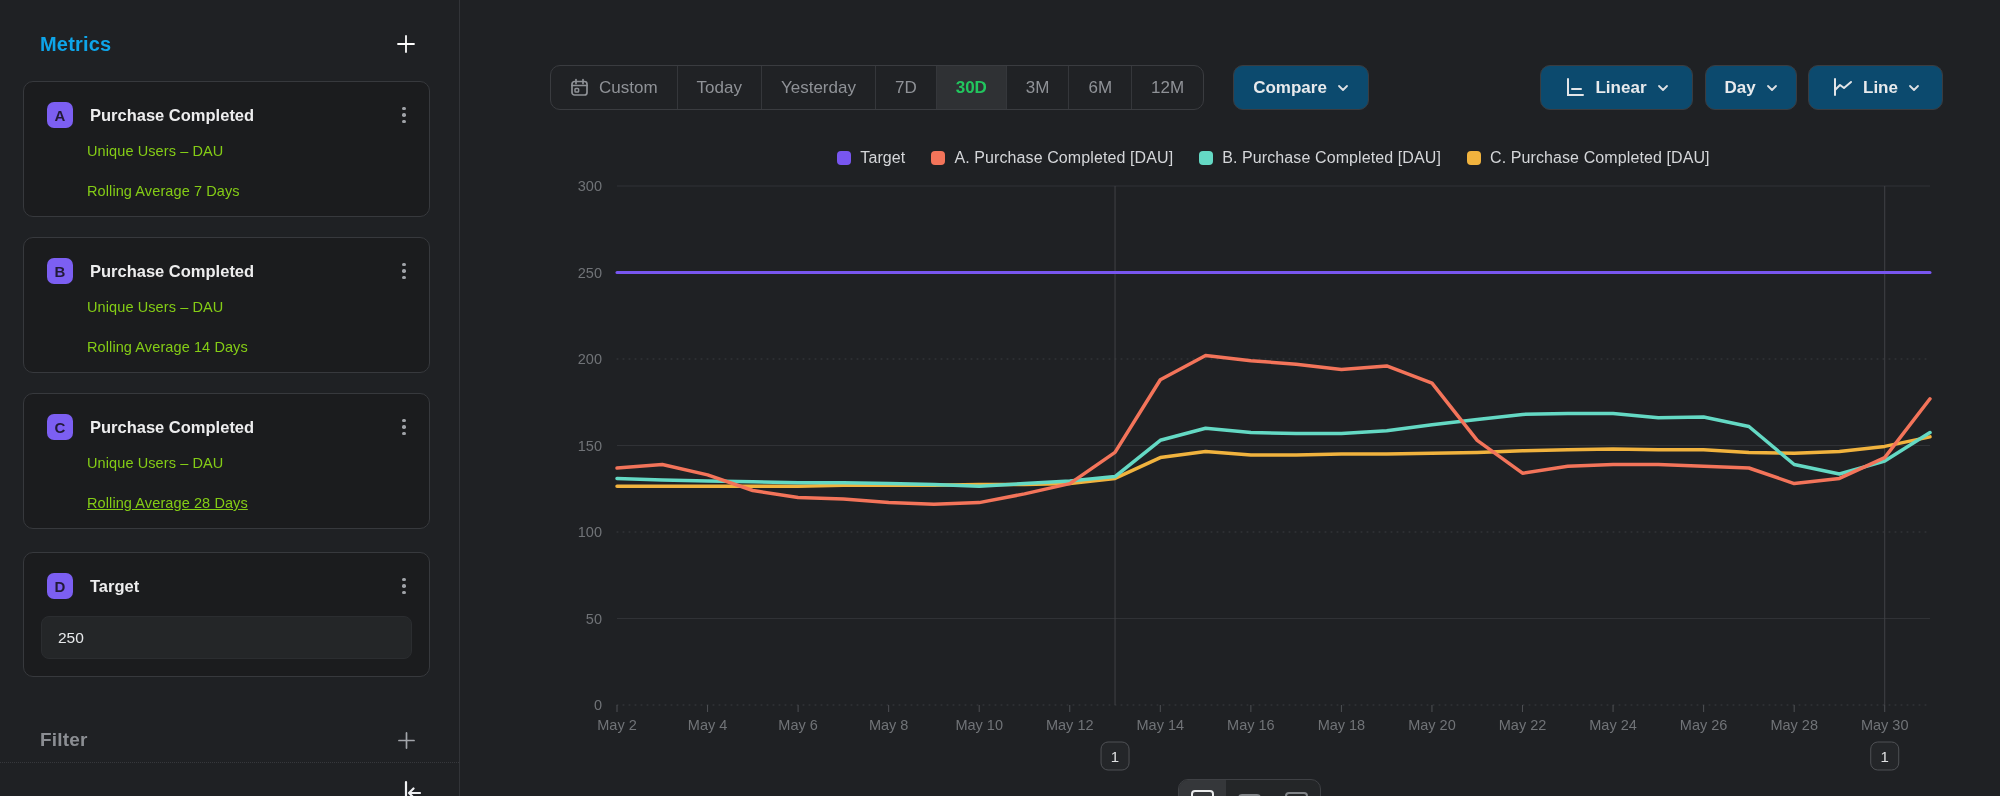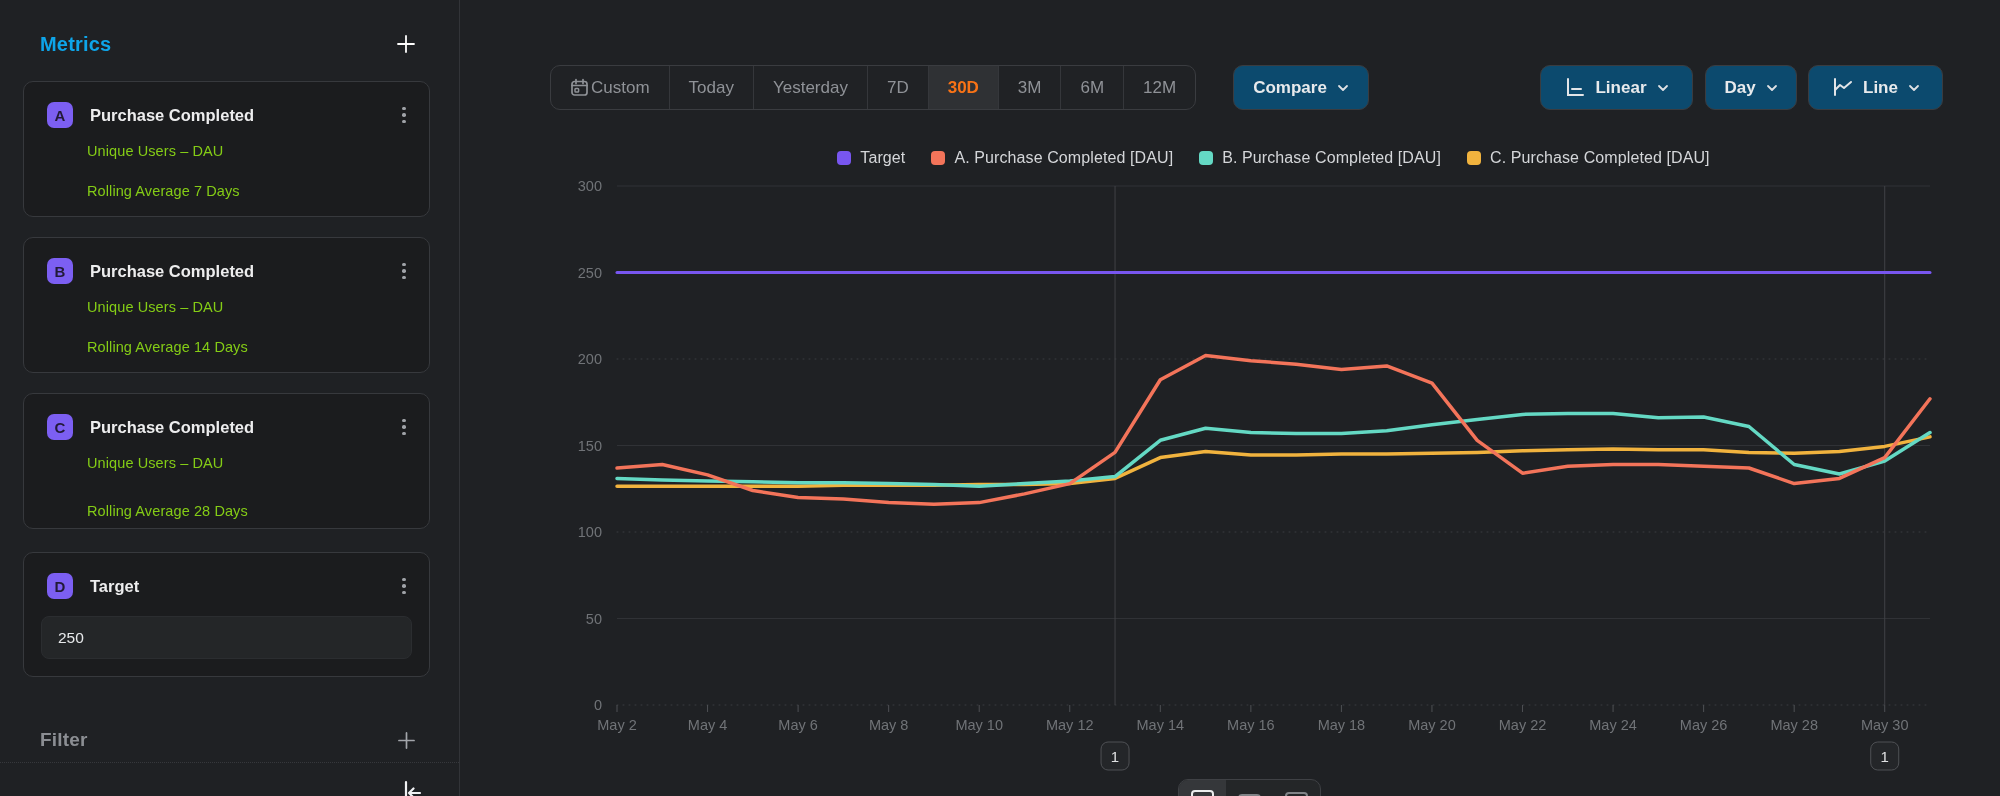--- a/index.html
+++ b/index.html
@@ -49,26 +49,26 @@
   .filter-header .plus-btn { color:#a2a5aa; }
   .side-divider { position:absolute; left:0; right:0; top:762px; border-top:1px dotted #36383c; }
   .collapse-btn { position:absolute; left:398px; top:780px; width:30px; height:26px; color:#f0f1f3; cursor:pointer; }
   
   .seg-control {
     position:absolute; left:550px; top:65px; height:45px;
     display:flex; border:1px solid #3a3c40; border-radius:10px; overflow:hidden;
     background:#202225;
   }
   .seg {
-    display:flex; align-items:center; justify-content:center; gap:2px;
+    display:flex; align-items:center; justify-content:center; gap:10px;
     padding:0 19px; font-size:17px; color:#8f9297; cursor:pointer;
     border-right:1px solid #35373b; white-space:nowrap;
   }
   .seg:last-child { border-right:none; }
-  .seg.selected { background:#2f3134; color:#f97316; font-weight:700;justify-content:center; }
+  .seg.selected { background:#2f3134; color:#22c55e; font-weight:700;justify-content:center; }
   .tool-btn {
     position:absolute; top:65px; height:45px;
     display:flex; align-items:center; justify-content:center; gap:10px;
     border:1px solid #3a3c40; border-radius:10px; background:#0c4a6e;
     font-size:17px; font-weight:700; color:#e8eaec; cursor:pointer; padding:4px 18px;
   }
   .chev { width:12px; height:12px; flex:0 0 auto; }
   .icon-svg { display:block; }
   
   .chart-area { position:absolute; left:460px; top:130px; width:1540px; height:666px; }
@@ -133,21 +133,21 @@
         <div class="card-head">
           <span class="badge">C</span>
           <span class="card-title">Purchase Completed</span>
           <span class="kebab">
             <i></i>
             <i></i>
             <i></i>
           </span>
         </div>
         <div class="card-sub" style="top:61px;">Unique Users – DAU</div>
-        <div class="card-sub" style="top:109px;">Rolling Average 28 Days</div>
+        <div class="card-sub" style="top:101px;text-decoration:underline;">Rolling Average 28 Days</div>
       </div>
     </div>
 
   <div class="metric-card" style="top:552px; height:125px;">
     <div class="card-head">
       <span class="badge">D</span>
       <span class="card-title">Target</span>
       <span class="kebab">
           <i></i>
           <i></i>

